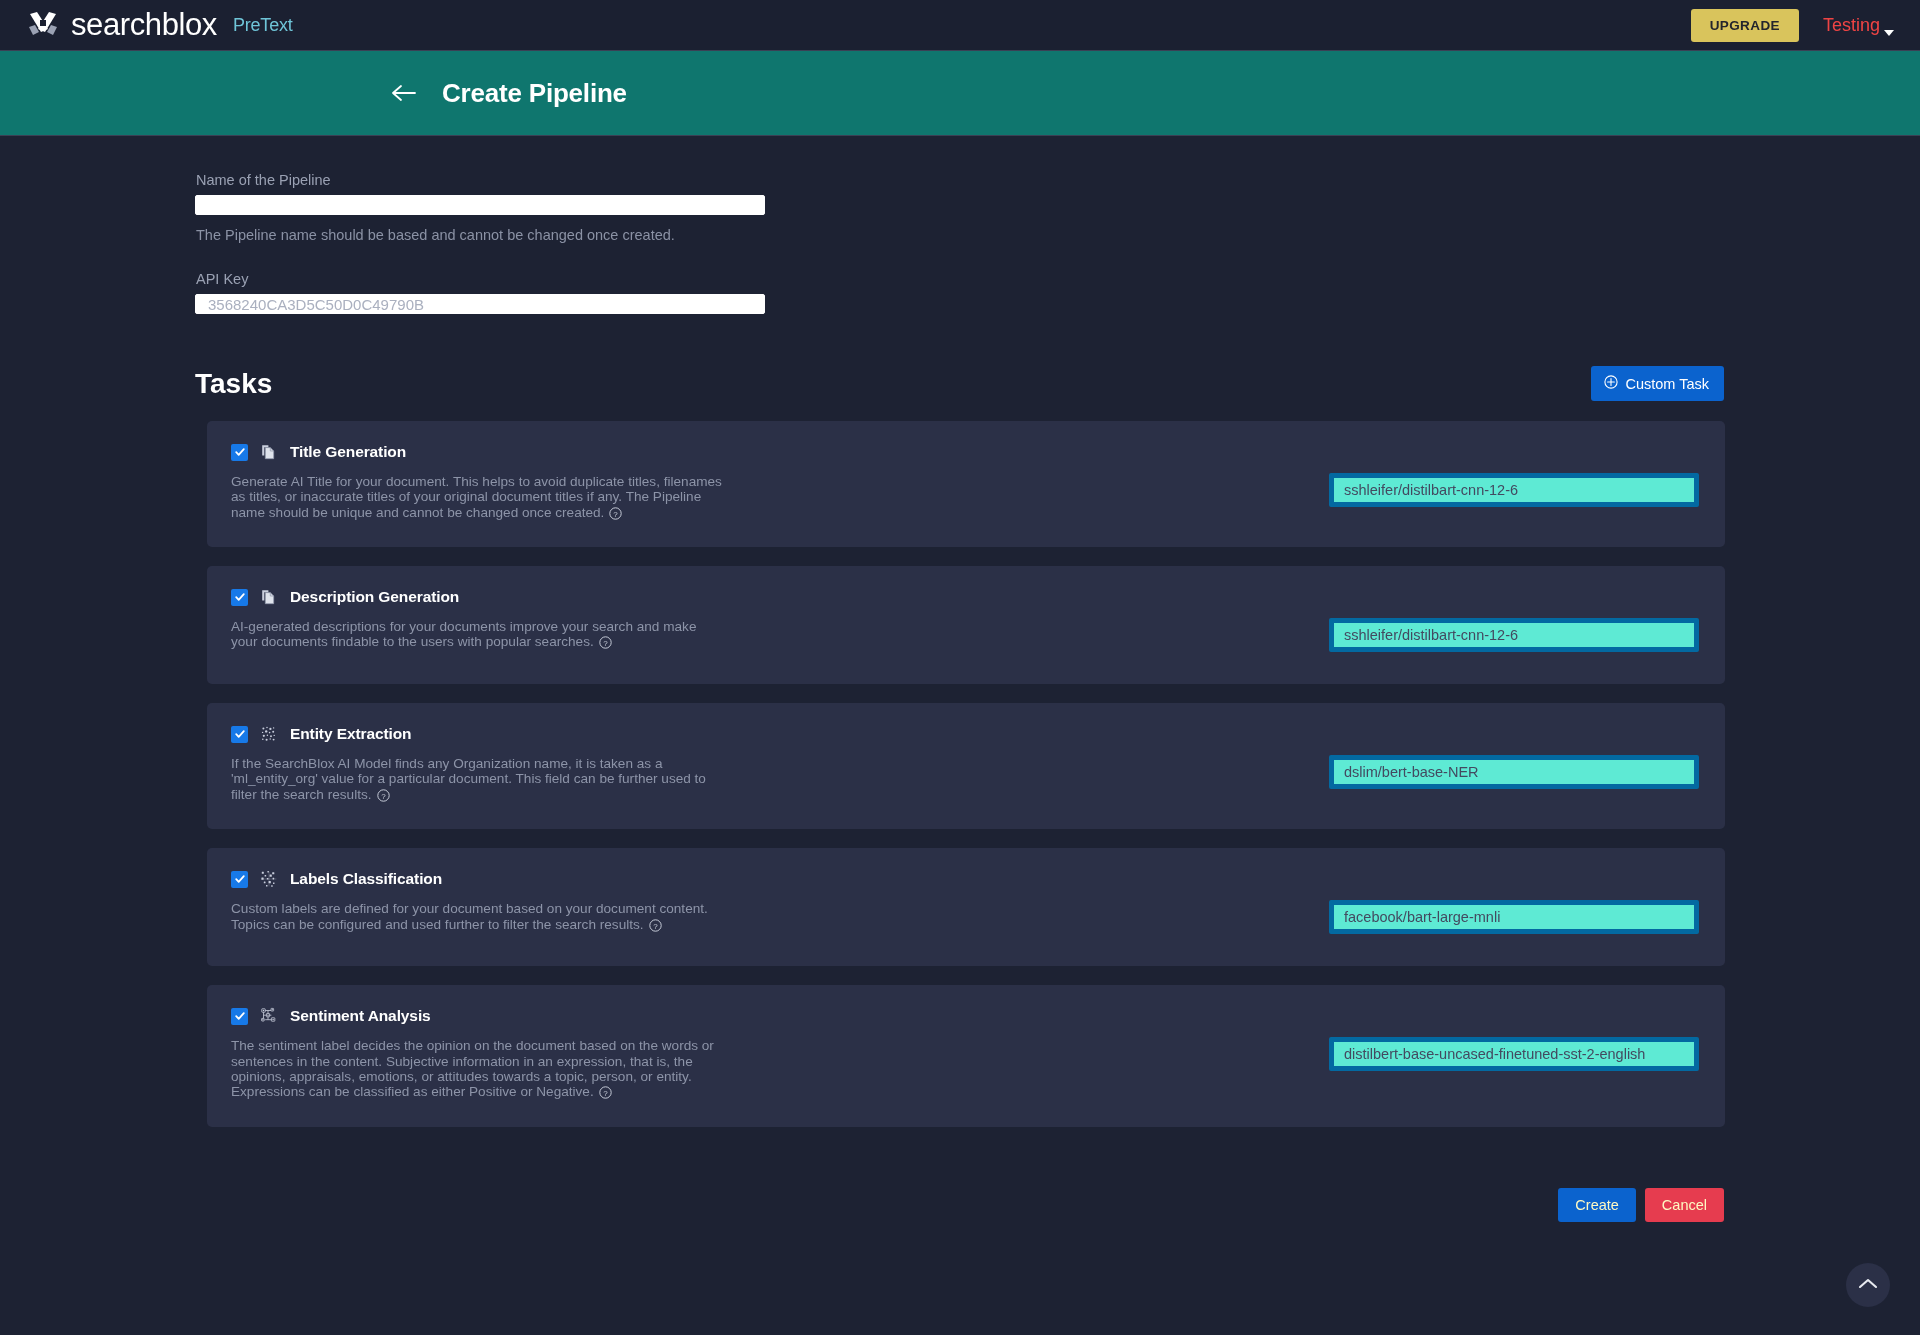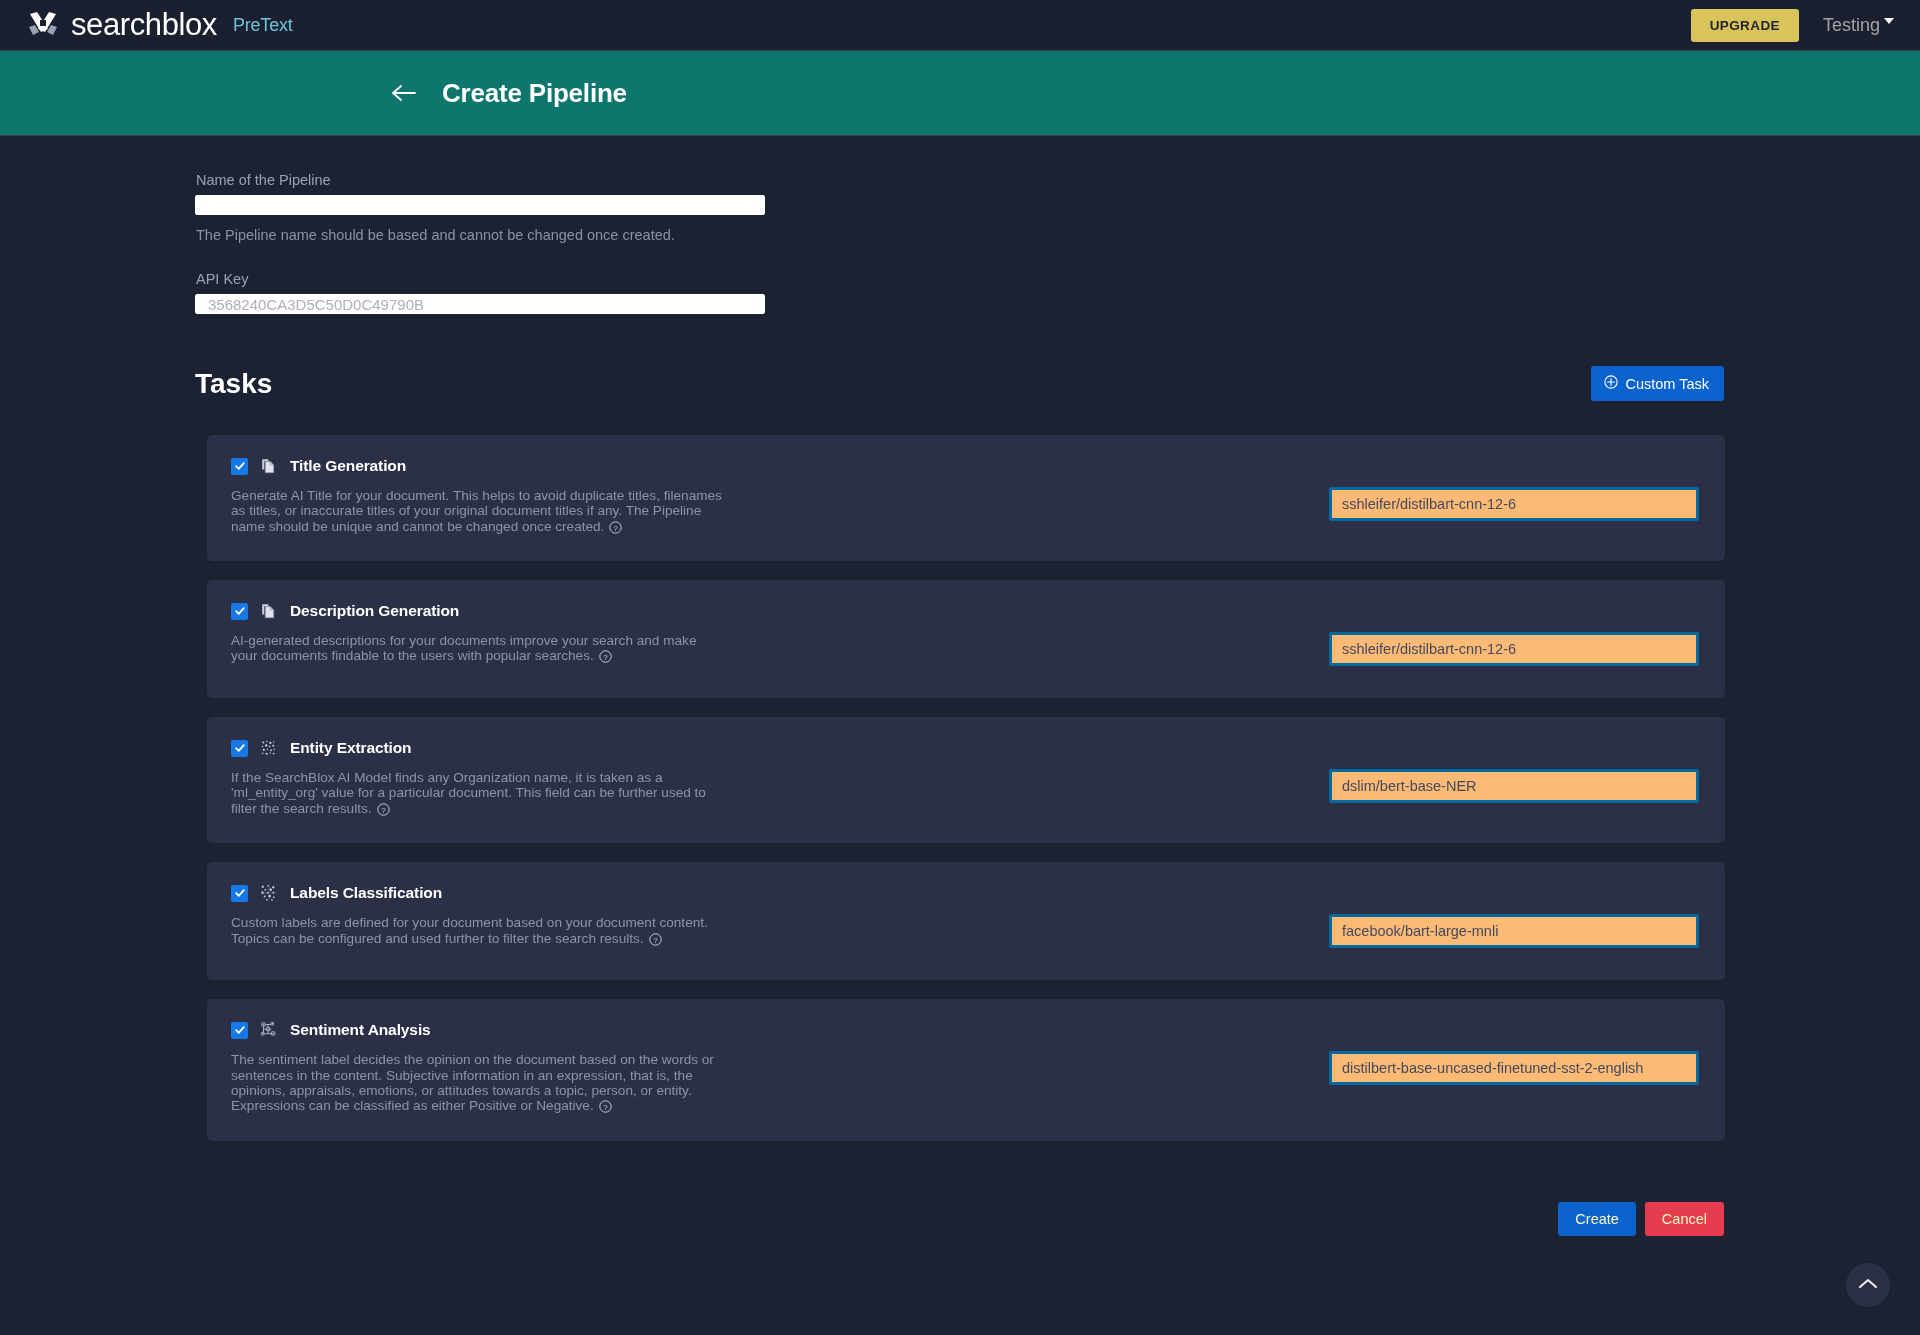--- a/index.html
+++ b/index.html
@@ -30,21 +30,21 @@
   }
   .brand-sub { font-size:18px; color:#6fc5d8; margin-left:5px; letter-spacing:-0.2px;}
   .nav-right { margin-left:auto; display:flex; align-items:center; gap:24px; }
   .upgrade-btn {
     background:#d9c45c; color:#23252c;
     font-size:13.5px; font-weight:bold; letter-spacing:0.4px;
     padding:9px 19px; border:none; border-radius:3px; cursor:pointer;
     font-family:"Liberation Sans", sans-serif;
   }
   .user-menu {
-    font-size:18px; color:#a3a3a3; display:flex; align-items:flex-start; gap:4px;
+    font-size:18px; color:#ef4444; display:flex; align-items:flex-end; gap:4px;
     cursor:pointer; padding-right:4px;
   }
   .caret {
     width:0;height:0;border-left:5px solid transparent;border-right:5px solid transparent;
     border-top:6px solid #ffffff; display:inline-block; margin-top:3px;
   }
 
   
   .titlebar {
     height:85px;
@@ -85,21 +85,21 @@
   .tasks-title { font-size:28px; font-weight:bold; color:#ffffff; }
   .custom-task-btn {
     margin-left:auto;
     background:#0b63ce; color:#fff; border:none; border-radius:3px;
     font-size:14.5px; padding:9px 15px 9px 13px; cursor:pointer;
     display:flex; align-items:center; gap:7px;
     font-family:"Liberation Sans", sans-serif;
   }
 
   
-  .cards { margin-top:34px; padding-left:12px; }
+  .cards { margin-top:20px; padding-left:12px; }
   .card {
     background:#2b3047;
     border-radius:5px;
     margin-left:0;
     margin-bottom:19px;
     padding:22px 26px 24px 24px;
     display:flex;
     align-items:flex-start;
     min-height:118px;
     position:relative;
@@ -117,21 +117,21 @@
   .card-desc {
     font-size:13.6px; color:#8d94a8; line-height:1.13;
     margin-top:13px; max-width:495px;
   }
   .card-desc .q {
     display:inline-block; vertical-align:-3px; margin-left:5px;
   }
   .card-right { margin-left:auto; padding-top:30px; }
   .model-input {
     width:370px; height:34px;
-    background:#fdba74; border:3px solid #0369a1; border-radius:2px;
+    background:#5eead4; border:5px solid #0369a1; border-radius:2px;
     font-size:14.5px; color:#434a60; padding:0 10px;
     font-family:"Liberation Sans", sans-serif;
     outline:none;
   }
 
   
   .footer {
     display:flex; justify-content:flex-end; gap:9px;
     margin-top:61px; padding-right:1px;
   }

